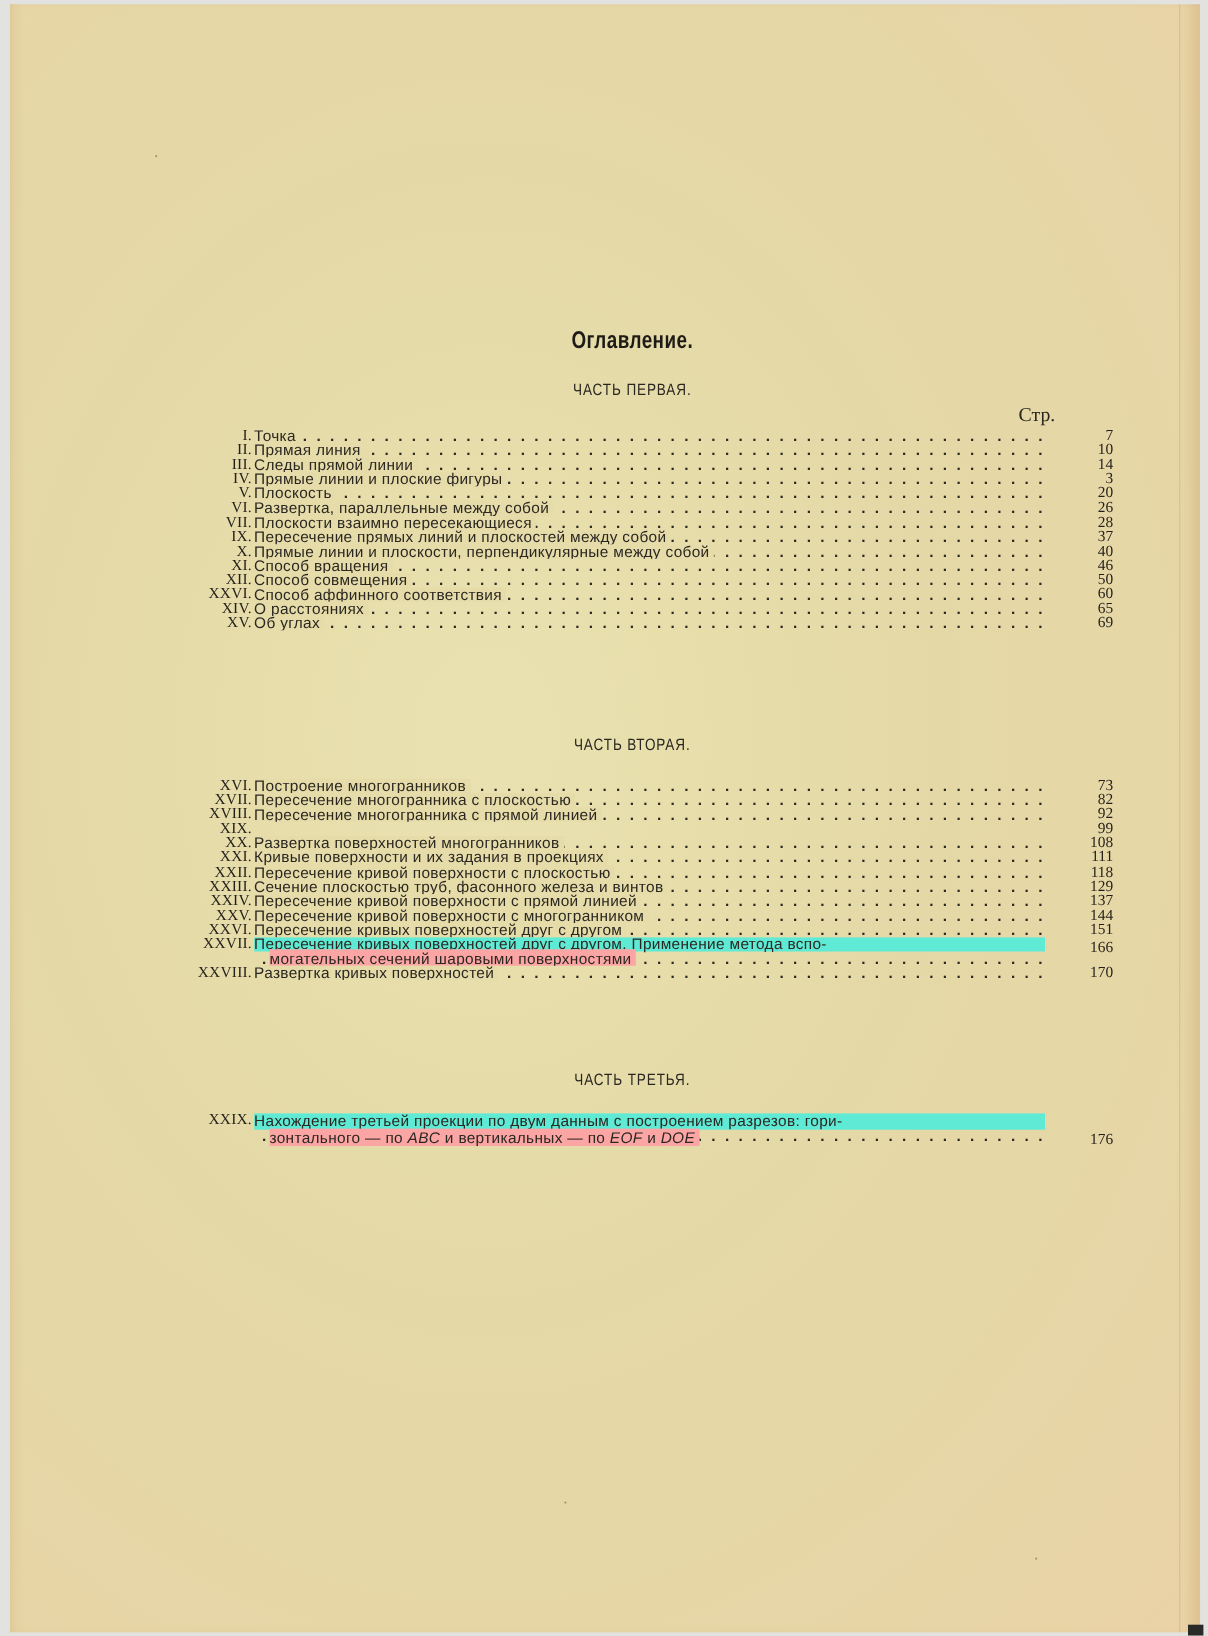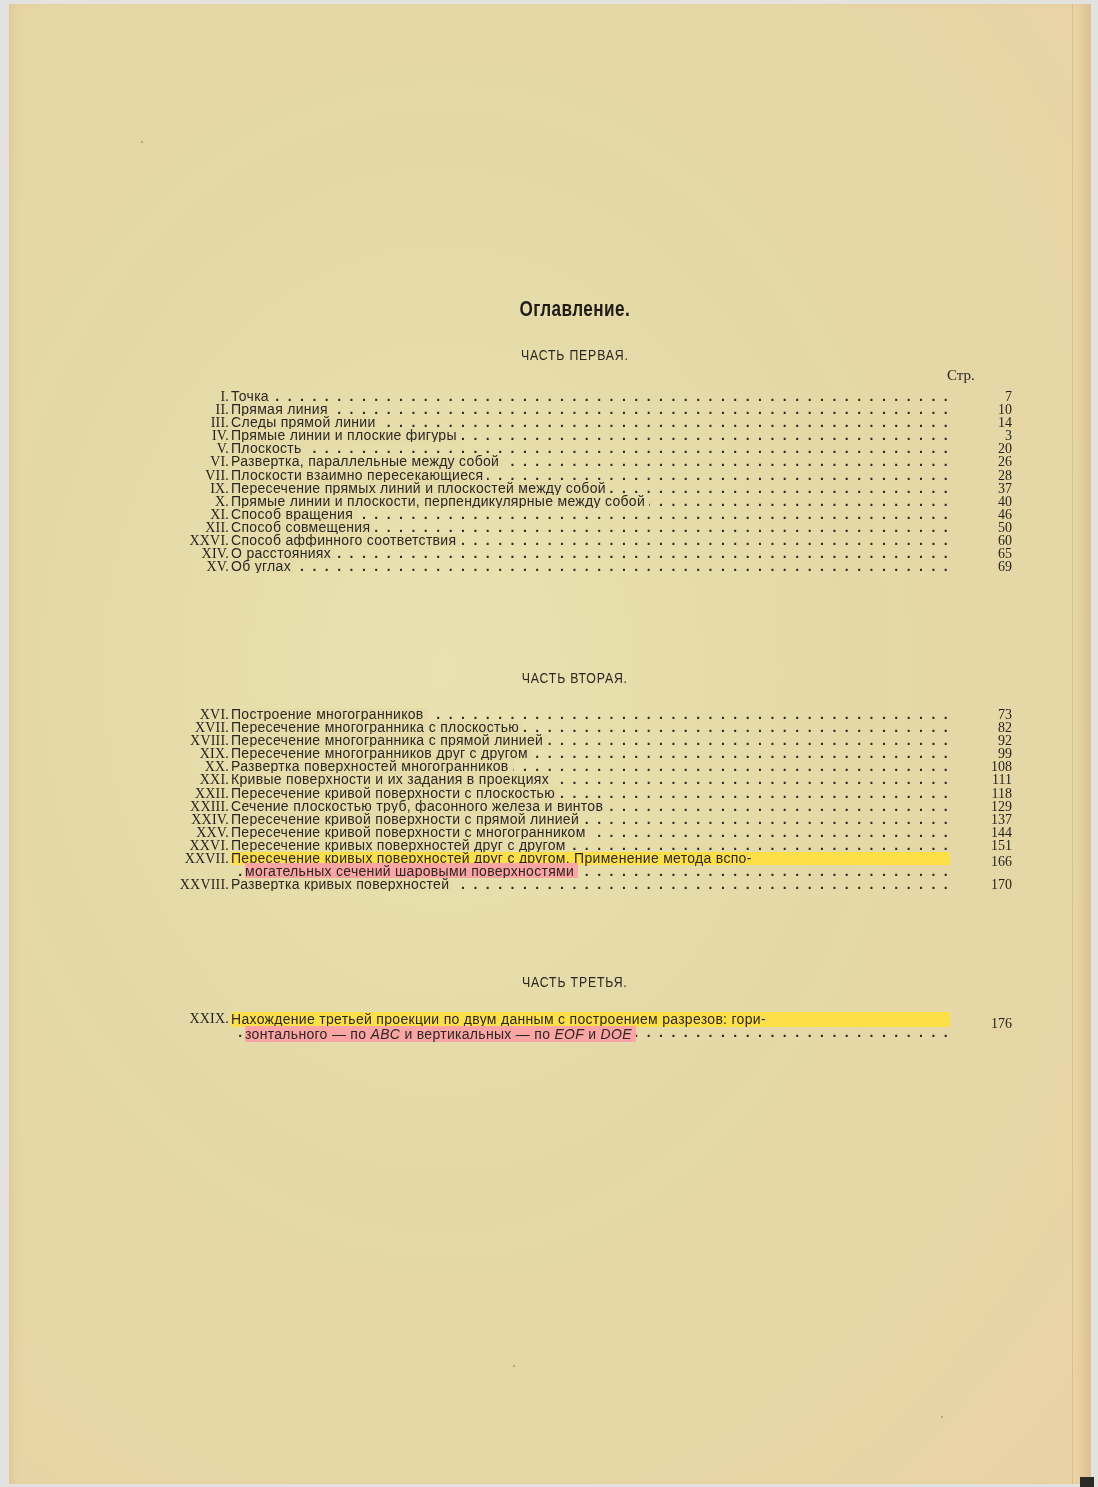--- a/index.html
+++ b/index.html
@@ -55,23 +55,23 @@
       text-align: center;
       font-size: 15px;
       letter-spacing: 1px;
       font-family: "Liberation Sans", sans-serif;
       transform: scaleX(0.82);
       transform-origin: 574px 0;
       color: #2a2620;
     }
     .str-label {
       position: absolute;
-      left: 947px;
+      left: 926px;
       top: 367px;
-      font-size: 15px;
+      font-size: 18px;
     }
     .toc-list {
       position: absolute;
       left: 150px;
       width: 862px;
       margin: 0;
       padding: 0;
       list-style: none;
     }
     .toc-row {
@@ -115,21 +115,21 @@
     }
     .toc-text .t { position: relative; z-index: 1; background: #e6dcaa; }
     .toc-text.multi {
       white-space: normal;
       line-height: 13px;
     }
     .toc-text.multi .l2 {
       display: block;
       padding-left: 14px;
     }
-    .toc-text.multi .l1 { display:block; background:#fde047; position:relative; z-index:1; }
+    .toc-text.multi .l1 { display:block; background:#5eead4; position:relative; z-index:1; }
     .toc-text.multi .l2 .t { background:#fca5a5; }
     .toc-page {
       position: absolute;
       right: 0;
       width: 40px;
       text-align: right;
       font-family: "Liberation Serif", serif;
       font-size: 14px;
       color: #231f1a;
     }
@@ -249,21 +249,20 @@
       <span class="toc-text"><span class="t">Пересечение многогранника с плоскостью</span></span>
       <span class="toc-page">82</span>
     </li>
   <li class="toc-row">
       <span class="toc-num">XVIII.</span>
       <span class="toc-text"><span class="t">Пересечение многогранника с прямой линией</span></span>
       <span class="toc-page">92</span>
     </li>
   <li class="toc-row">
       <span class="toc-num">XIX.</span>
-      <span class="toc-text"><span class="t">Пересечение многогранников друг с другом</span></span>
       <span class="toc-page">99</span>
     </li>
   <li class="toc-row">
       <span class="toc-num">XX.</span>
       <span class="toc-text"><span class="t">Развертка поверхностей многогранников</span></span>
       <span class="toc-page">108</span>
     </li>
   <li class="toc-row">
       <span class="toc-num">XXI.</span>
       <span class="toc-text"><span class="t">Кривые поверхности и их задания в проекциях</span></span>
@@ -310,20 +309,20 @@
 </ul>
 
 <div class="part-title" style="top:973px">ЧАСТЬ ТРЕТЬЯ.</div>
 <ul class="toc-list" style="top:1012px">
   <li class="toc-row tall" style="height:28px">
       <span class="toc-num">XXIX.</span>
       <span class="toc-text multi" style="line-height:15px">
         <span class="l1">Нахождение третьей проекции по двум данным с построением разрезов: гори-</span>
         <span class="l2"><span class="t"><span>зонтального — по </span><i class="it">ABC</i><span> и вертикальных — по </span><i class="it">EOF</i><span> и </span><i class="it">DOE</i></span></span>
       </span>
-      <span class="toc-page" style="top:5px">176</span>
+      <span class="toc-page" style="top:18px">176</span>
     </li>
 </ul>
 
 <div class="speck" style="left:141px;top:141px"></div>
 <div class="speck" style="left:513px;top:1365px"></div>
 <div class="speck" style="left:941px;top:1416px"></div>
 <div class="corner-mark"></div>
 
 </body></html>

